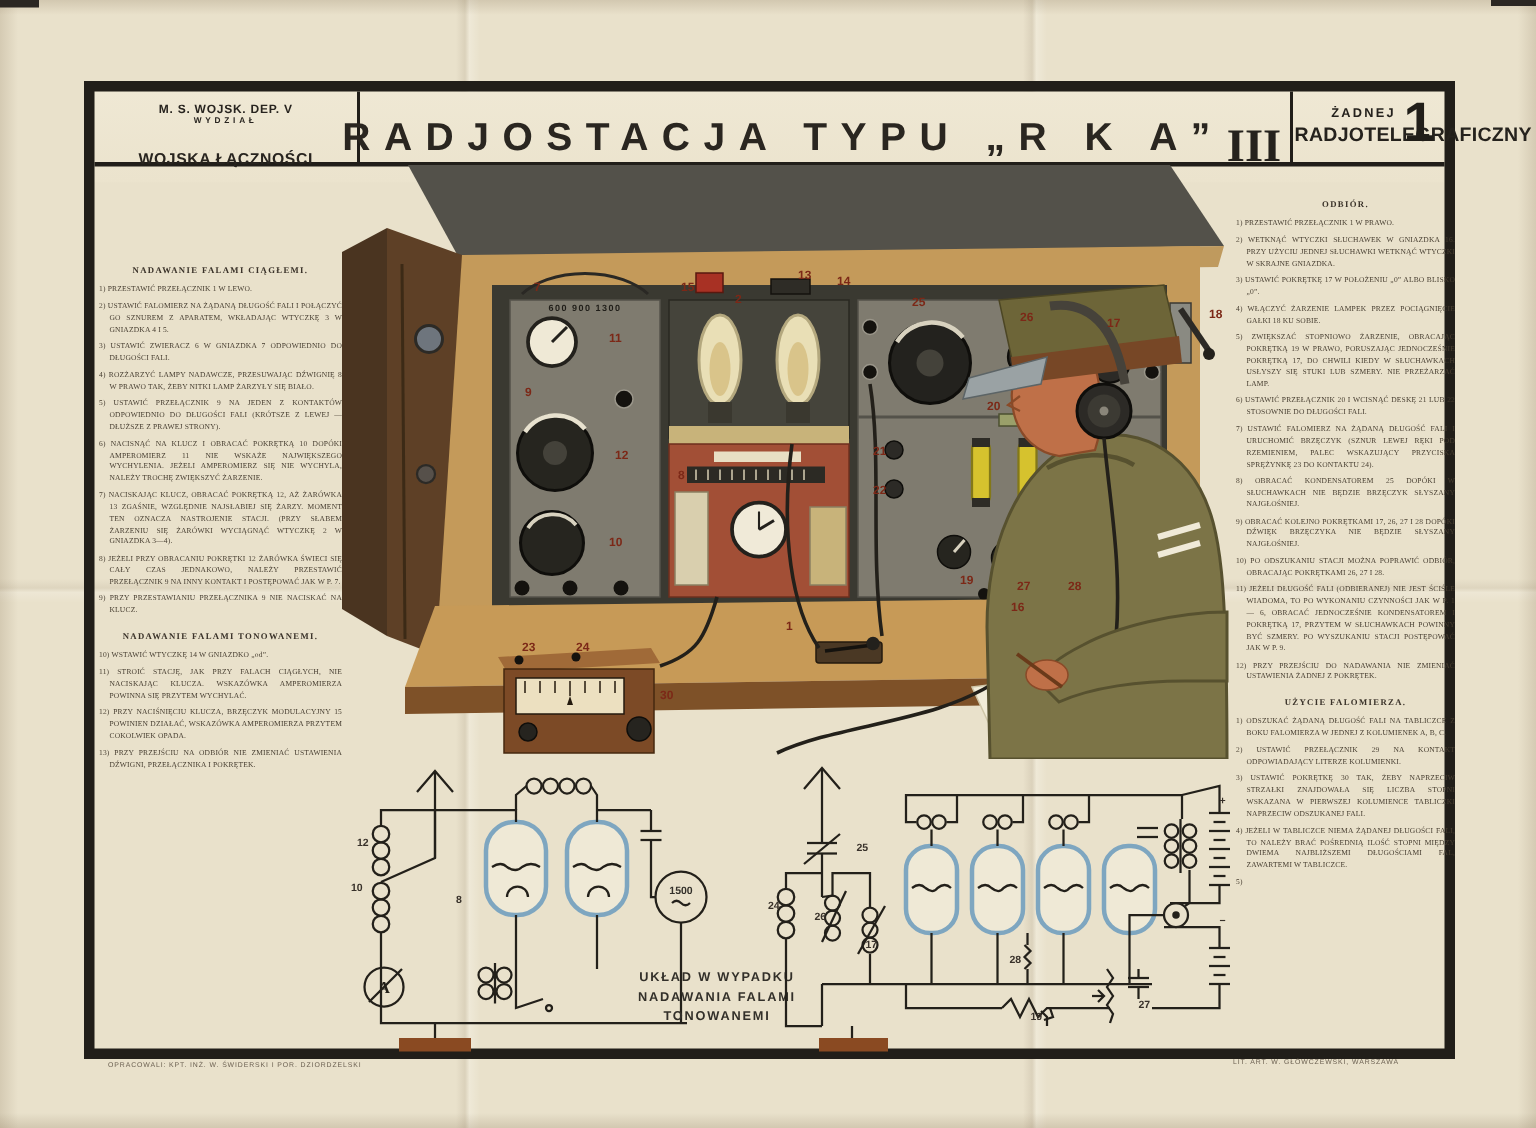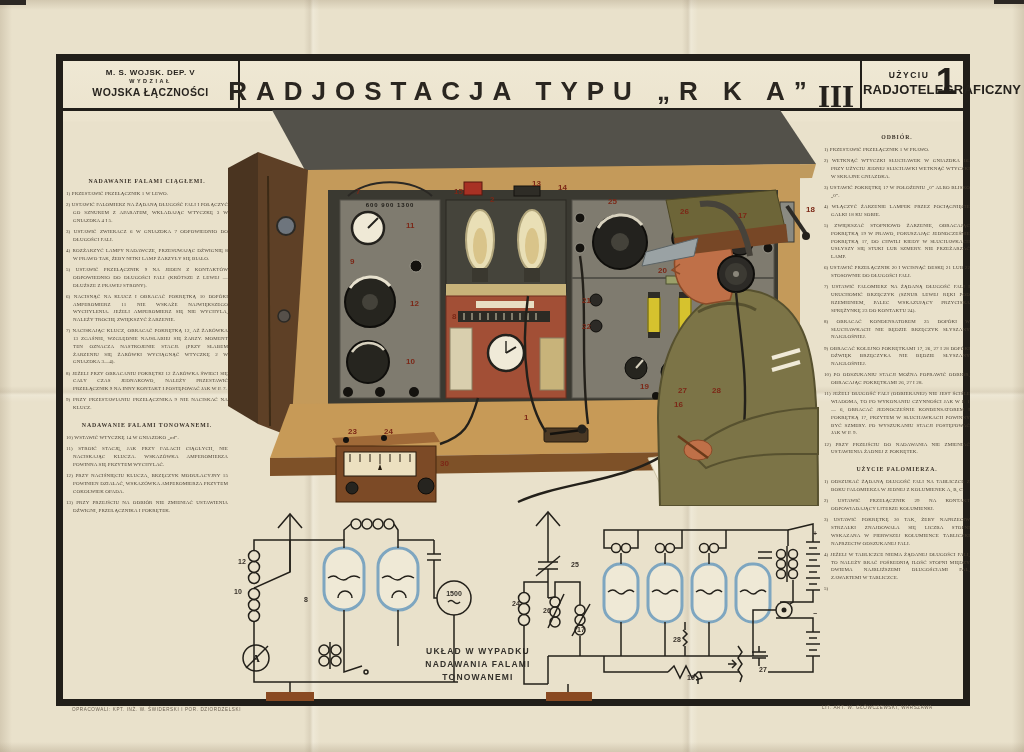--- a/index.html
+++ b/index.html
@@ -19,21 +19,21 @@
   .corner{position:absolute;background:#2b2723;}
   .frame{
     position:absolute;left:56px;top:54px;width:914px;height:652px;
     box-sizing:border-box;border:7px solid #211e19;
     background:linear-gradient(180deg,#efe8d4 0,#ebe3cd 60px,rgba(0,0,0,0) 61px);
   }
   .header{position:absolute;left:0;top:0;width:900px;height:47px;border-bottom:3px solid #211e19;}
   .dept{position:absolute;left:0;top:0;width:175px;height:58px;text-align:center;color:#28241f;padding-top:7px;box-sizing:border-box;}
   .dept-l1{font-size:8px;font-weight:700;letter-spacing:.5px;}
   .dept-l2{font-size:5.5px;font-weight:700;letter-spacing:2.5px;margin-top:1px;}
-  .dept-l3{font-size:10.5px;font-weight:700;letter-spacing:.4px;margin-top:2px;}
+  .dept-l3{font-size:10.5px;font-weight:700;letter-spacing:.4px;margin-top:16px;}
   .vdiv{position:absolute;top:0;width:2px;height:47px;background:#211e19;}
   .title{
     position:absolute;left:180px;top:10px;width:558px;height:40px;
     display:flex;align-items:center;justify-content:center;
     font-size:26px;font-weight:700;letter-spacing:9px;color:#2a2620;white-space:nowrap;
   }
   .ser-num{position:absolute;left:752px;top:2px;width:42px;text-align:center;font-family:"Liberation Serif",serif;font-size:31px;font-weight:700;color:#25221d;margin-top:16px;}
   .ser-label{position:absolute;left:800px;top:9px;width:92px;text-align:center;color:#25221d;}
   .ser-l1{font-size:8.5px;font-weight:700;letter-spacing:1.5px;}
   .ser-l2{font-size:13px;font-weight:700;letter-spacing:.2px;margin-top:2px;}
@@ -64,21 +64,21 @@
       <div class="dept">
         <div class="dept-l1">M. S. WOJSK. DEP. V</div>
         <div class="dept-l2">WYDZIAŁ</div>
         <div class="dept-l3">WOJSKA ŁĄCZNOŚCI</div>
       </div>
       <div class="vdiv" style="left:175px;"></div>
       <div class="title">RADJOSTACJA TYPU „R K A”</div>
       <div class="ser-num">III</div>
       <div class="vdiv" style="left:797px;"></div>
       <div class="ser-label">
-        <div class="ser-l1">UŻYCIU</div>
+        <div class="ser-l1">ŻADNEJ</div>
         <div class="ser-l2">RADJOTELEGRAFICZNY</div>
       </div>
       <div class="sheet-num">1</div>
     </div>
   </div>
 
   <div class="col col-left">
     <div class="sec-head" style="margin-top:0;">NADAWANIE FALAMI CIĄGŁEMI.</div>
     <div>
         <div class="instr-item">1) PRZESTAWIĆ PRZEŁĄCZNIK 1 W LEWO.</div>

